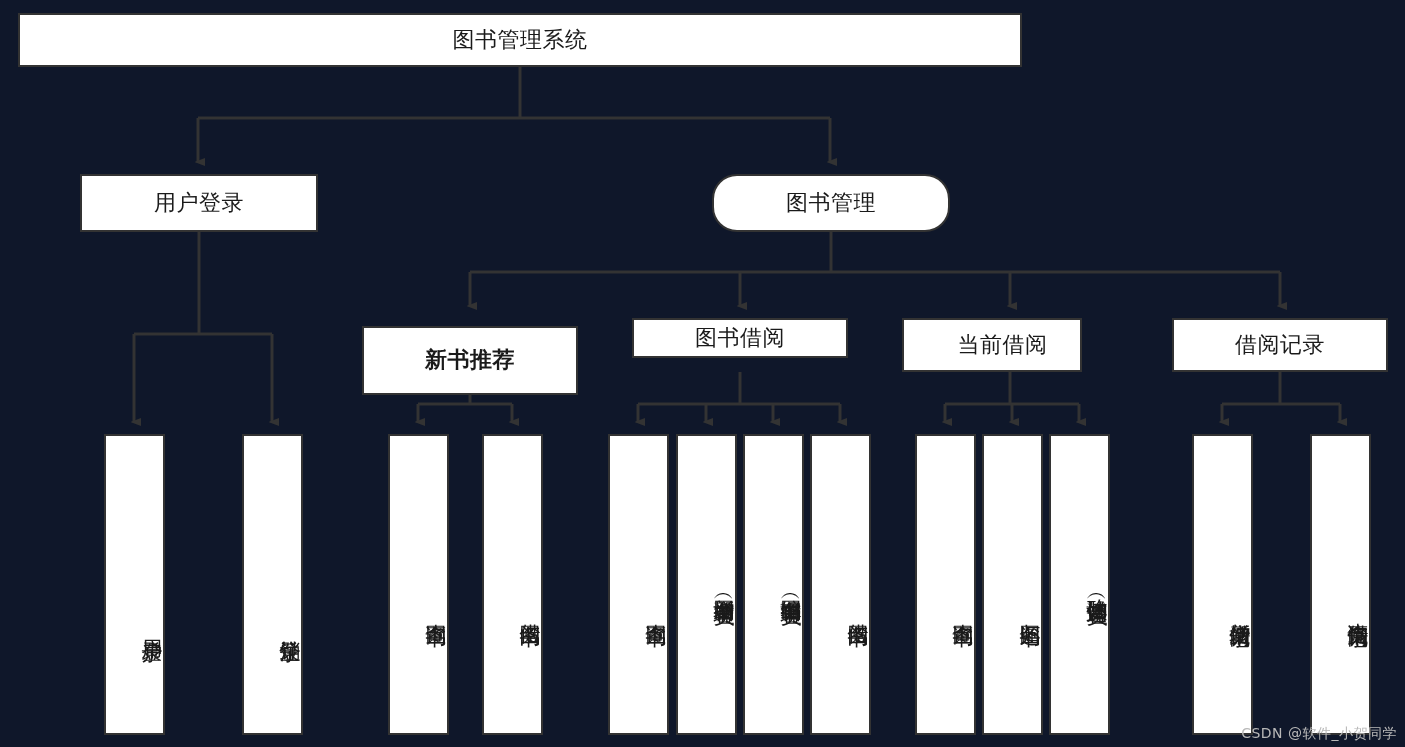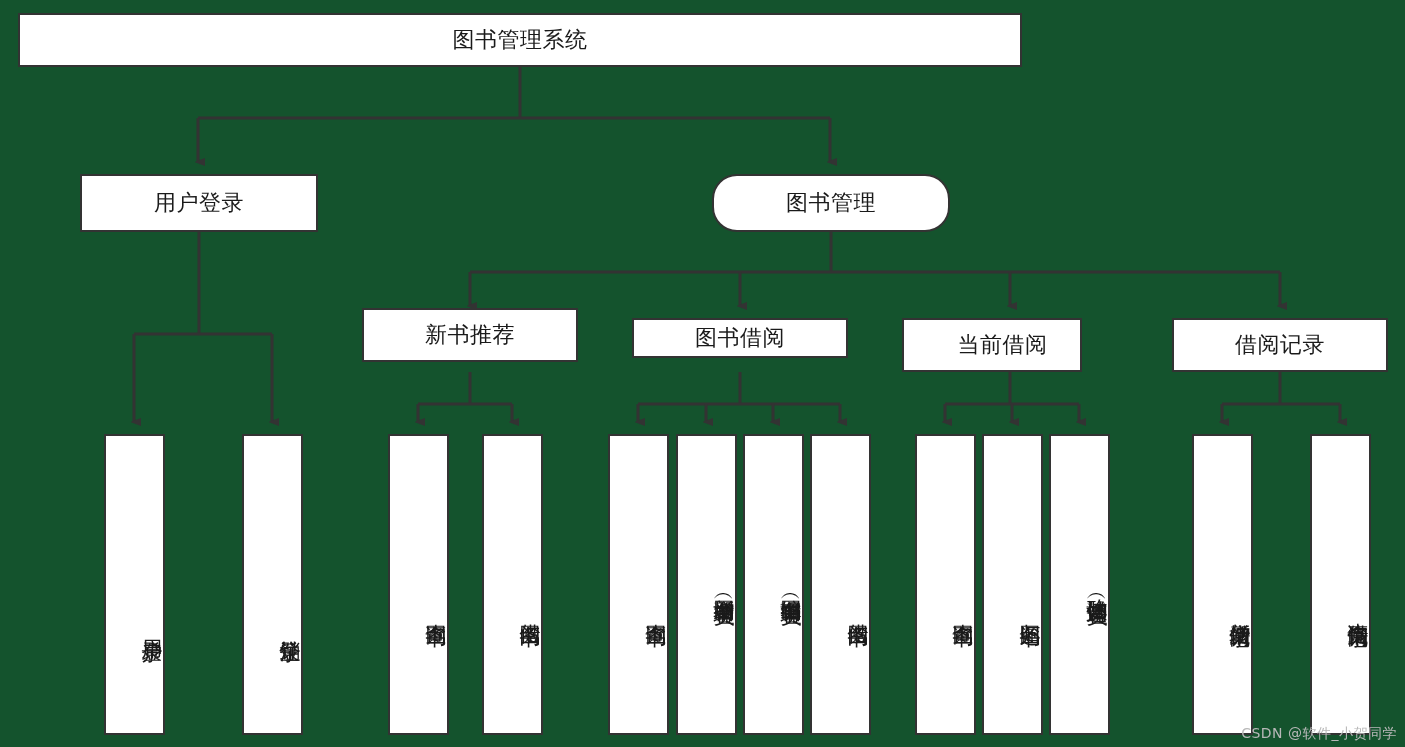--- a/index.html
+++ b/index.html
@@ -4,21 +4,21 @@
 <style>
   html, body {
     margin: 0;
     padding: 0;
     background: #ffffff;
   }
   #canvas {
     position: relative;
     width: 1405px;
     height: 747px;
-    background: #14532d;
+    background: #0f172a;
     overflow: hidden;
     font-family: "DejaVu Sans", "Liberation Sans", sans-serif;
   }
   #svg-layer {
     position: absolute;
     left: 0;
     top: 0;
     width: 1405px;
     height: 747px;
   }
@@ -133,21 +133,21 @@
     </g>
   </svg>
 
   <div class="node node-h" id="root-node" style="left: 18px; top: 13px; width: 1004px; height: 54px;">图书管理系统</div>
 
   <div id="level2-container">
       <div class="node node-h" style="left: 80px; top: 174px; width: 238px; height: 58px;">用户登录</div>
       <div class="node node-h" style="left: 712px; top: 174px; width: 238px; height: 58px; border-radius: 25px;">图书管理</div>
     </div>
   <div id="level3-container">
-      <div class="node node-h" style="left: 362px; top: 308px; width: 216px; height: 54px;">新书推荐</div>
+      <div class="node node-h" style="left: 362px; top: 326px; width: 216px; height: 69px; font-weight: bold;">新书推荐</div>
       <div class="node node-h" style="left: 632px; top: 318px; width: 216px; height: 40px;">图书借阅</div>
       <div class="node node-h" style="left: 902px; top: 318px; width: 180px; height: 54px; padding-left: 21px;">当前借阅</div>
       <div class="node node-h" style="left: 1172px; top: 318px; width: 216px; height: 54px;">借阅记录</div>
     </div>
   <div id="leaves-container">
       <div class="node node-v pad-lg" style="left: 104px; top: 434px; width: 61px; height: 301px;">用户登录</div>
       <div class="node node-v pad-lg" style="left: 242px; top: 434px; width: 61px; height: 301px;">注销登录</div>
       <div class="node node-v pad-md" style="left: 388px; top: 434px; width: 61px; height: 301px;">查询图书</div>
       <div class="node node-v pad-md" style="left: 482px; top: 434px; width: 61px; height: 301px;">借阅图书</div>
       <div class="node node-v pad-md" style="left: 608px; top: 434px; width: 61px; height: 301px;">查询图书</div>

